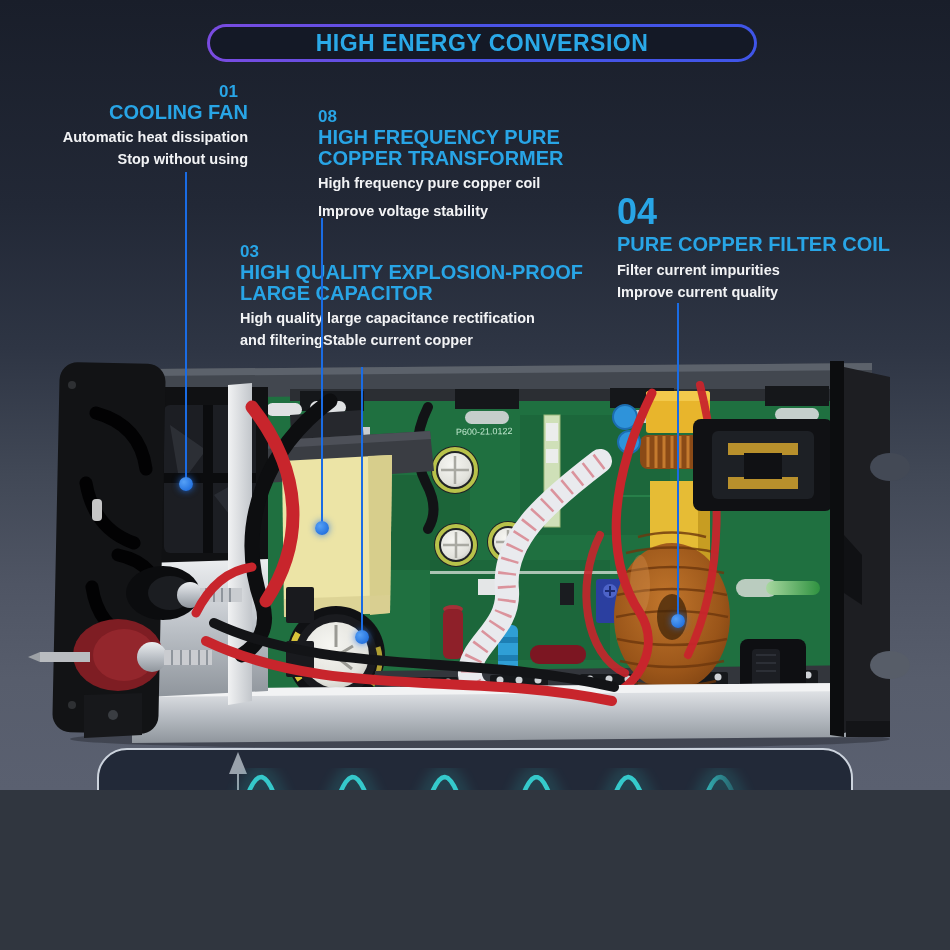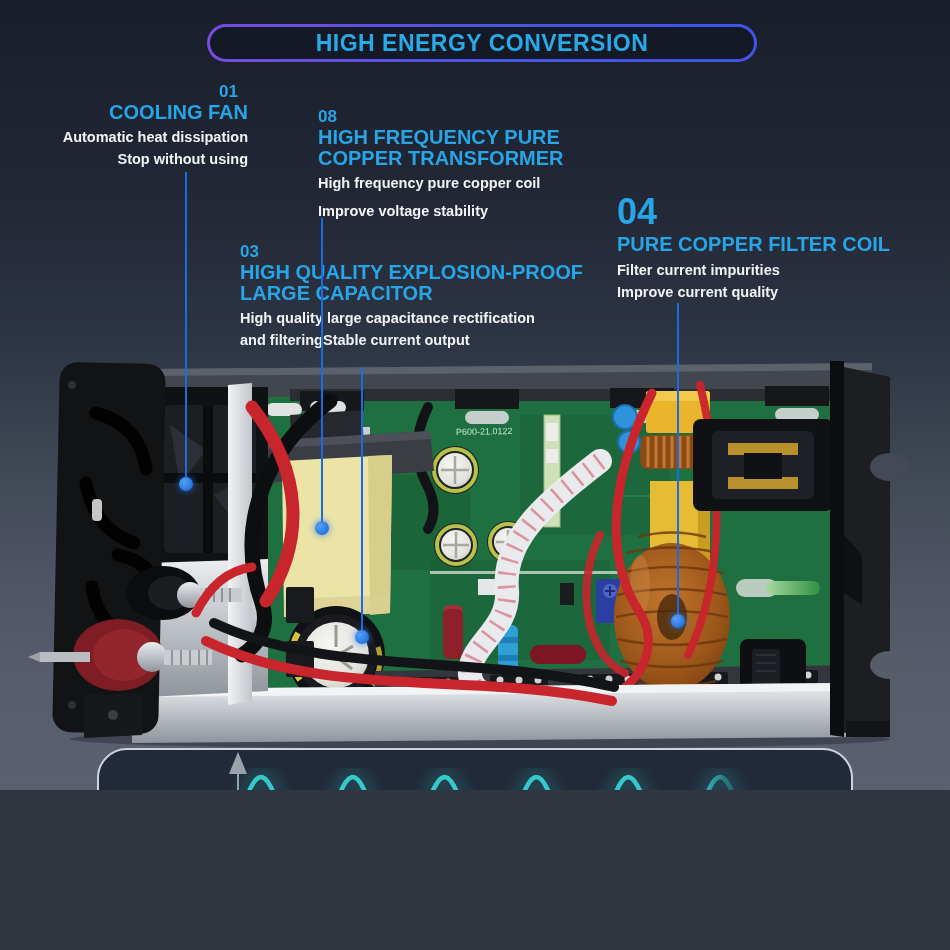--- a/index.html
+++ b/index.html
@@ -55,21 +55,21 @@
     <div class="co-title" style="margin-top:0;">COPPER TRANSFORMER</div>
     <div class="co-desc">High frequency pure copper coil</div>
     <div class="co-desc" style="margin-top:6px;">Improve voltage stability</div>
   </div>
 
   <div class="callout" style="top:242px;left:240px;width:380px;">
     <div class="co-num">03</div>
     <div class="co-title">HIGH QUALITY EXPLOSION-PROOF</div>
     <div class="co-title" style="margin-top:0;">LARGE CAPACITOR</div>
     <div class="co-desc">High quality large capacitance rectification</div>
-    <div class="co-desc" style="margin-top:0;">and filteringStable current output</div>
+    <div class="co-desc" style="margin-top:0;">and filteringStable current copper</div>
   </div>
 
   <div class="callout" style="top:193px;left:617px;width:310px;">
     <div class="co-num num-big">04</div>
     <div class="co-title" style="line-height:24px;">PURE COPPER FILTER COIL</div>
     <div class="co-desc">Filter current impurities</div>
     <div class="co-desc" style="margin-top:0;">Improve current quality</div>
   </div>
 
   <svg viewBox="0 0 950 395" style="position:absolute;left:0;top:355px;width:950px;height:395px;">

